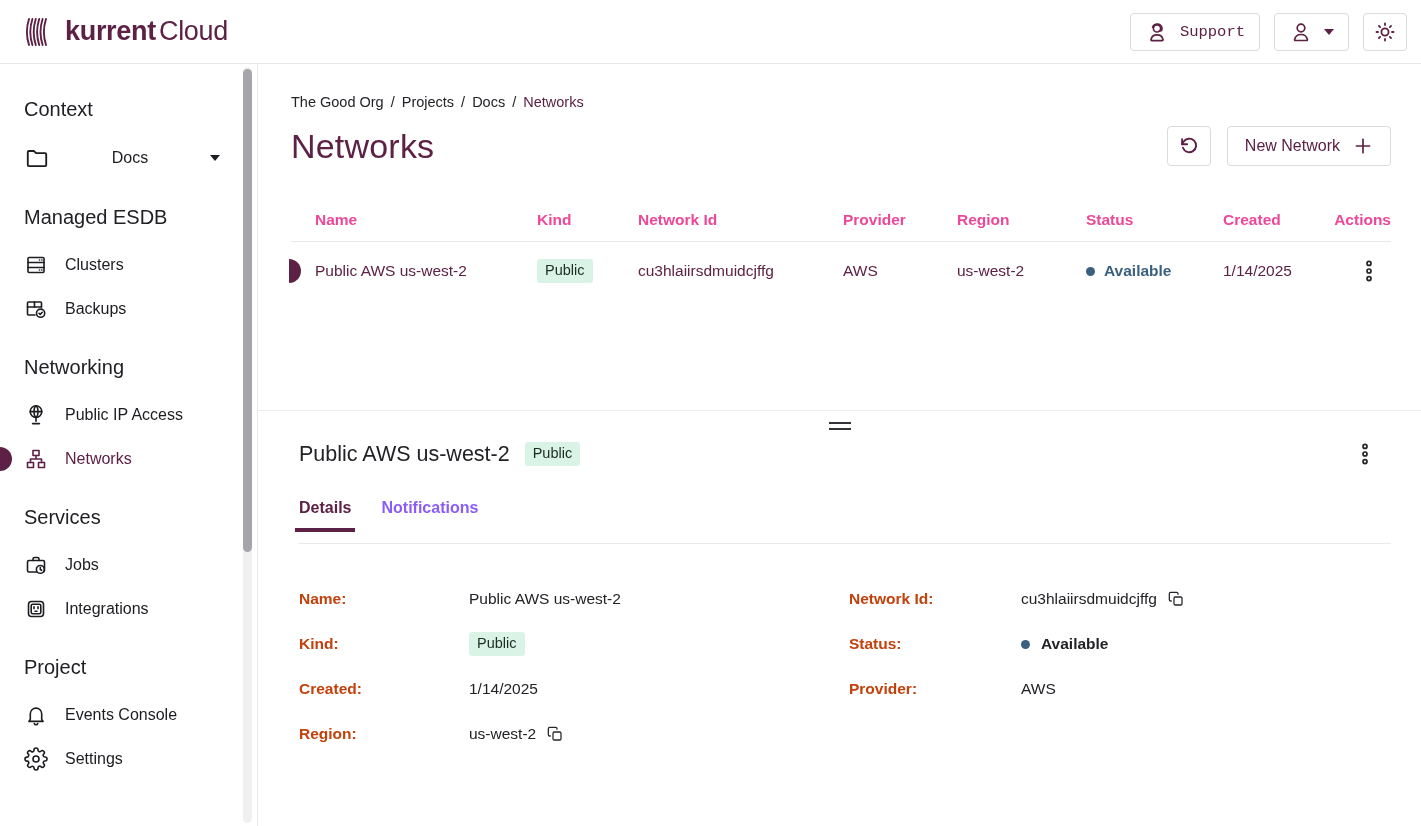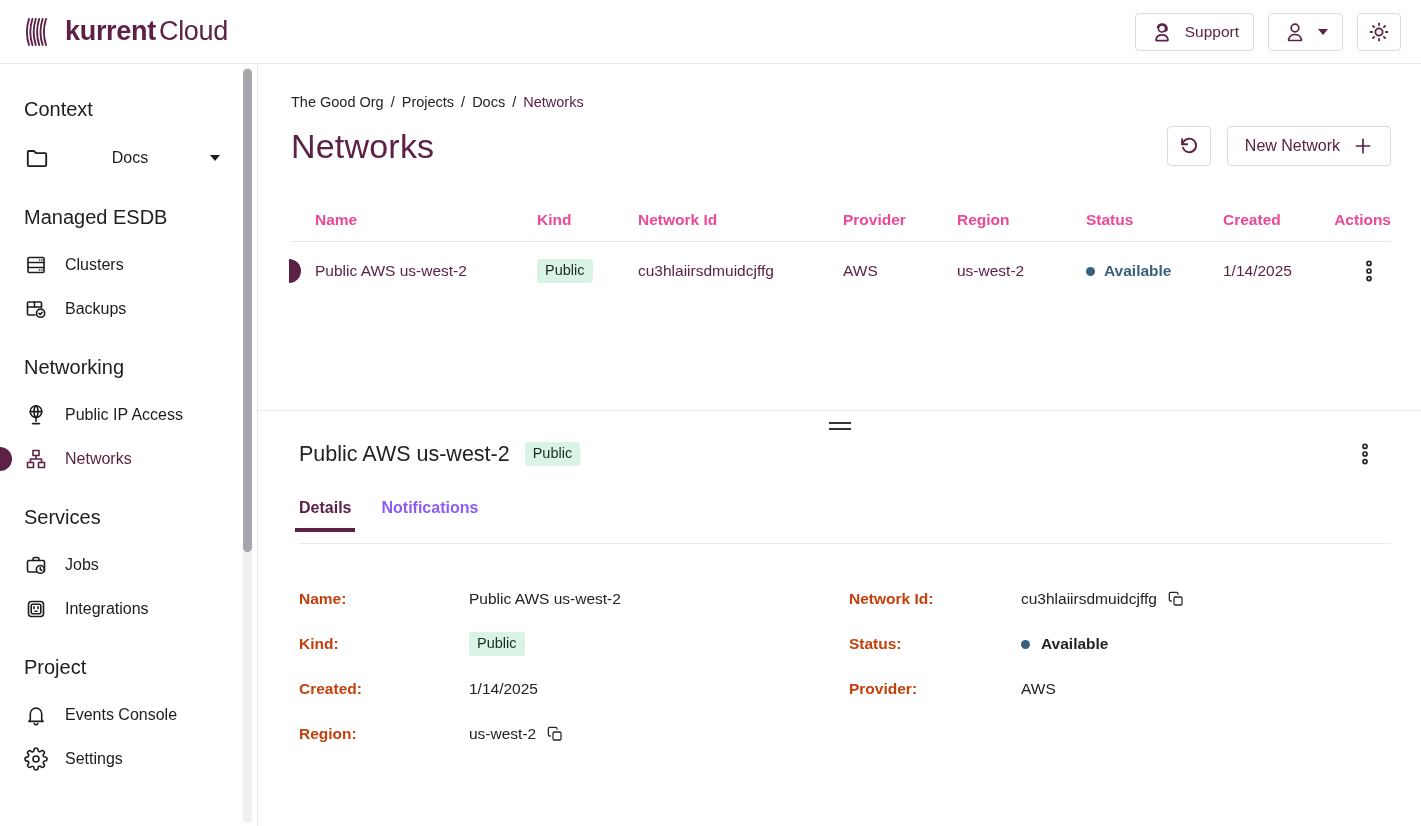--- a/index.html
+++ b/index.html
@@ -8,32 +8,32 @@
     width:1421px; height:826px; overflow:hidden;
     font-family:"Liberation Sans", sans-serif;
     background:#ffffff; color:#1c1c21;
   }
   .app { display:flex; flex-direction:column; width:1421px; height:826px; }
 
   
   header {
     flex:0 0 64px; height:64px; border-bottom:1px solid #e6e8ec;
     display:flex; align-items:center; justify-content:space-between;
-    padding:0 20px 0 24px; background:#fff;
+    padding:0 14px 0 24px; background:#fff;
   }
   .logo { display:flex; align-items:center; gap:9px; color:#5c2145; }
   .logo-text { font-size:27px; letter-spacing:-0.3px; white-space:nowrap; }
   .logo-text b { font-weight:700; }
   .logo-text .suffix { font-weight:400; margin-left:3px; }
   .header-actions { display:flex; align-items:center; gap:14px; }
   .hbtn {
     display:flex; align-items:center; gap:11px; height:38px;
     border:1px solid #d8dbe0; border-radius:4px; background:#fff;
     color:#5c2145; font-size:15.5px; padding:0 14px; cursor:pointer;
-    font-family:Liberation Sans, sans-serif;
+    font-family:Liberation Mono, monospace;
   }
   .hbtn.square { width:44px; justify-content:center; padding:0; }
   .caret { width:0; height:0; border-left:5px solid transparent; border-right:5px solid transparent; border-top:6px solid #5c2145; }
 
   
   .main-row { display:flex; flex:1; min-height:0; }
 
   
   aside {
     position:relative; flex:0 0 258px; width:258px;

